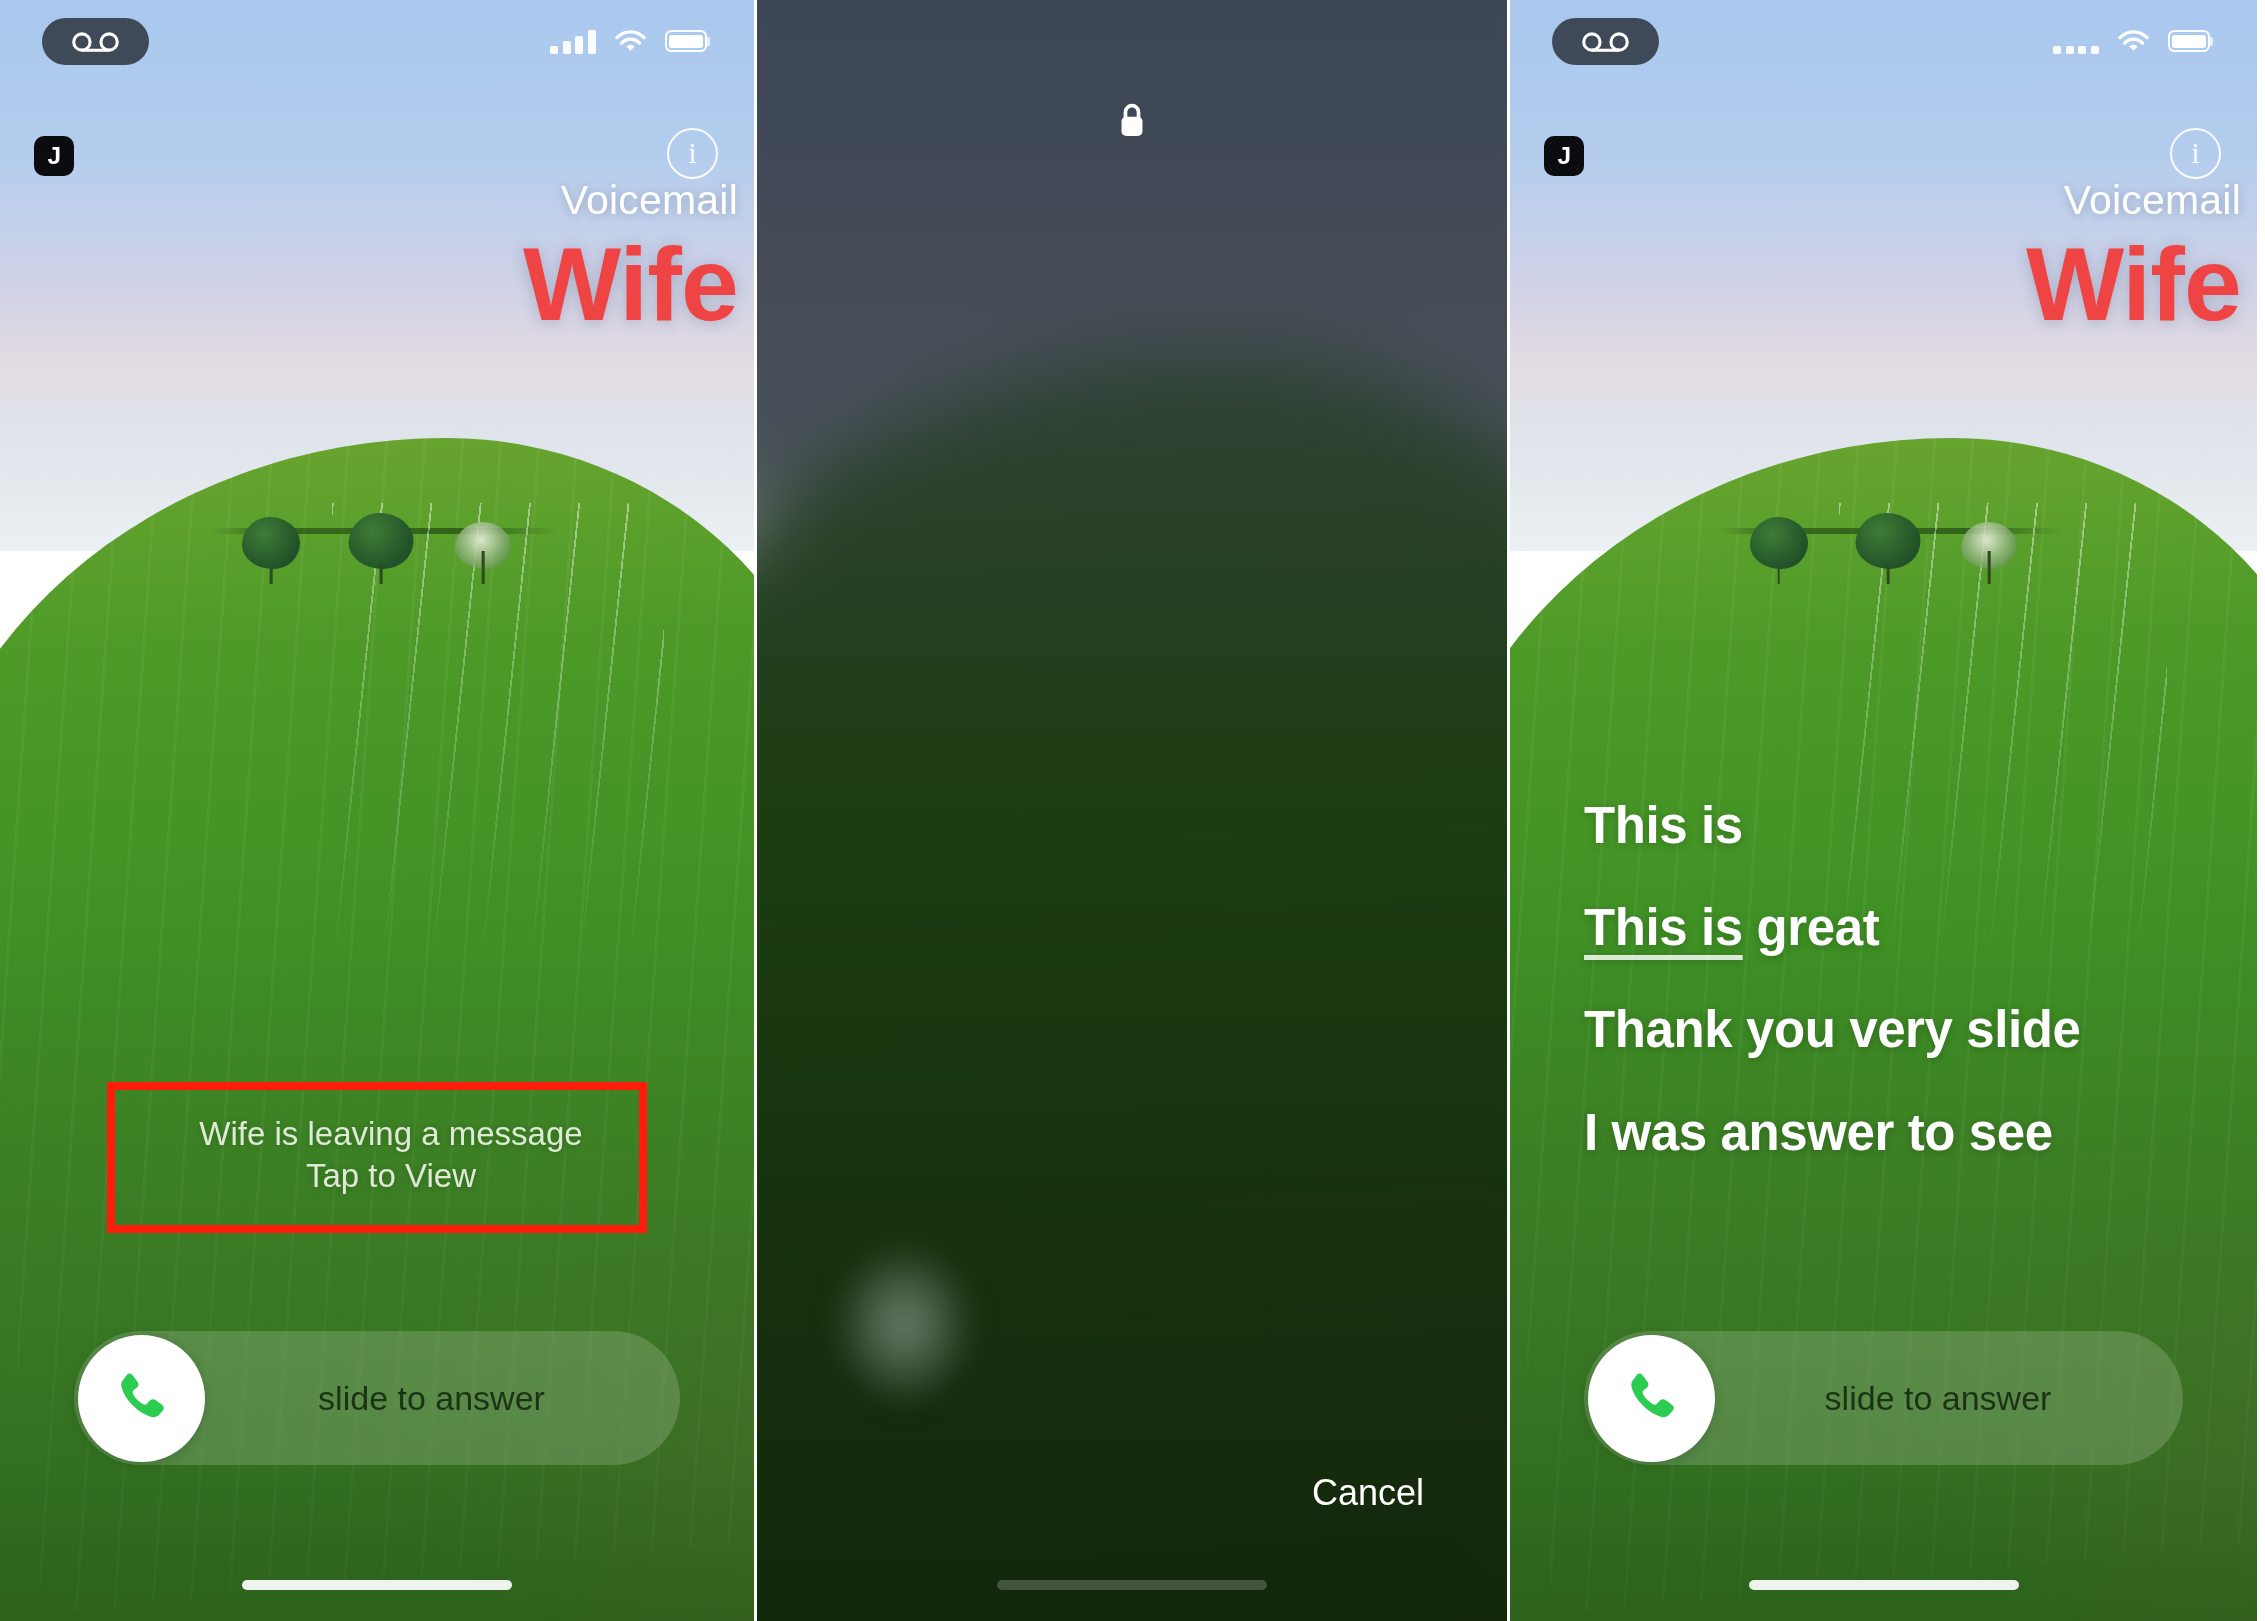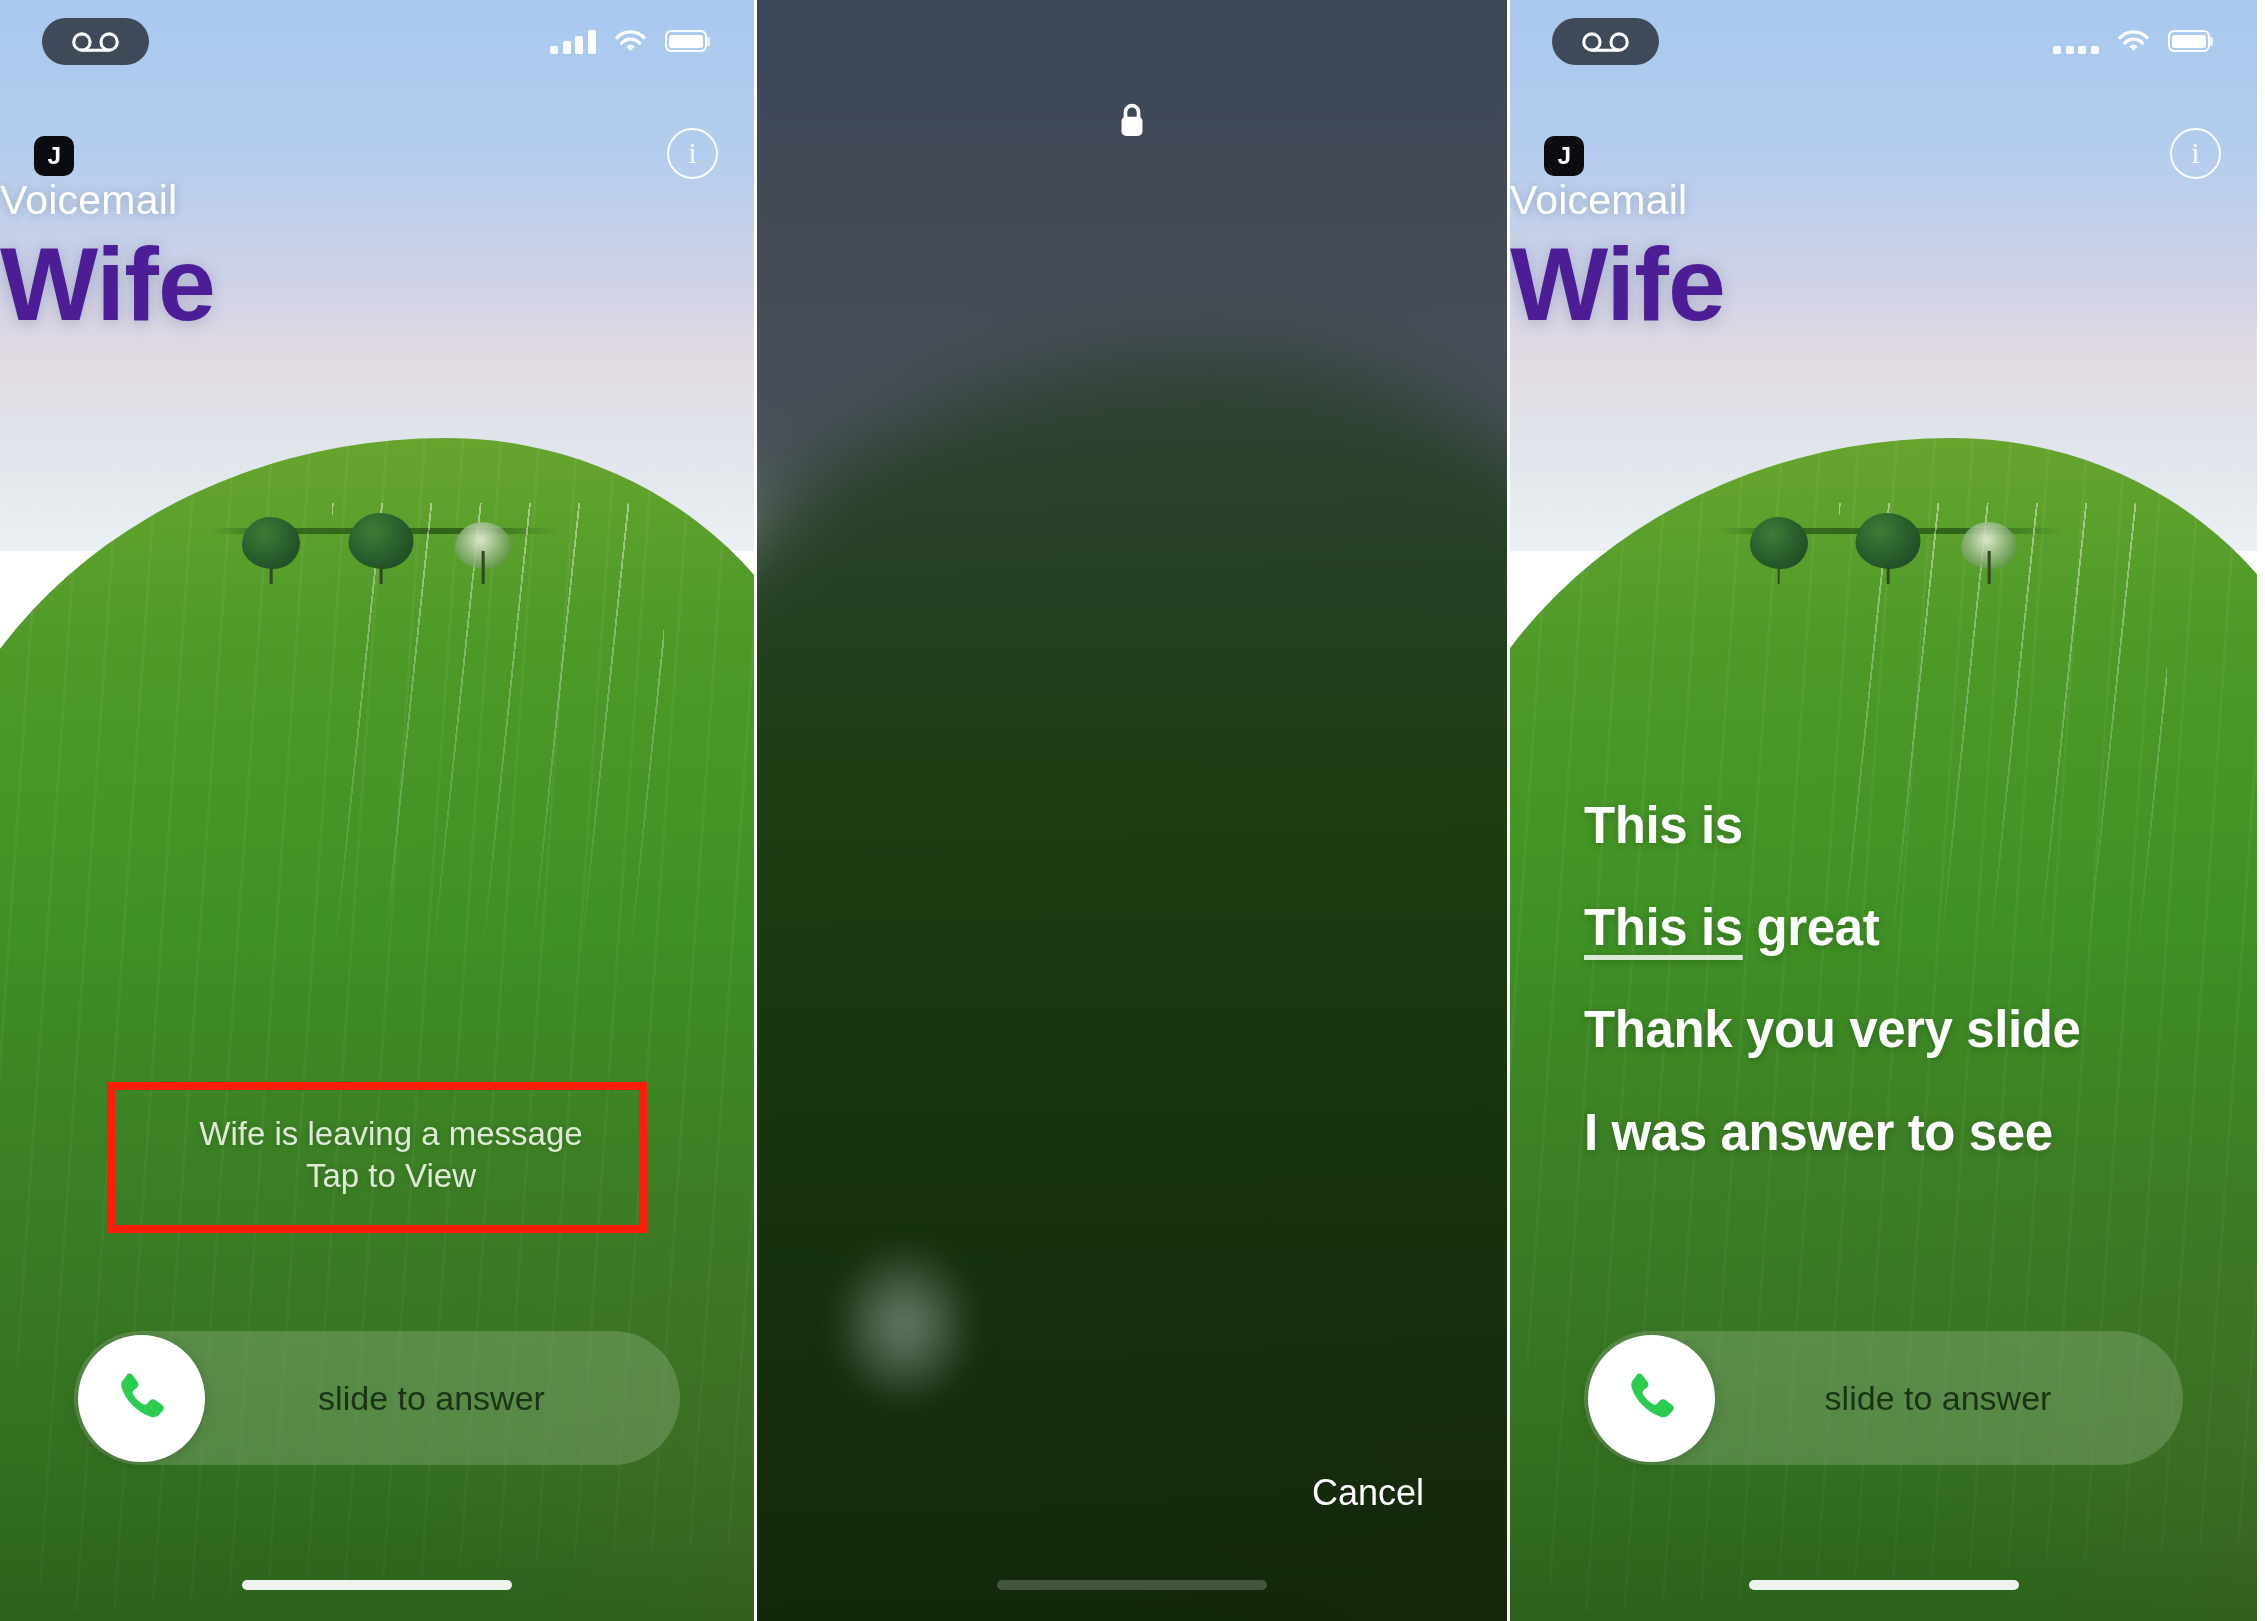--- a/index.html
+++ b/index.html
@@ -128,27 +128,27 @@
   .info-btn {
     position:absolute; top:128px; right:36px;
     width:51px; height:51px; border-radius:50%;
     border:2.7px solid rgba(255,255,255,.92);
     display:flex; align-items:center; justify-content:center;
     color:#fff; font-size:29px; font-family:"Liberation Serif", serif;
     z-index:6; line-height:1;
   }
 
   
-  .call-header { position:absolute; top:177px; left:0; right:16px; text-align:left; z-index:5; }
+  .call-header { position:absolute; top:177px; left:0; right:16px; text-align:right; z-index:5; }
   .call-sub {
     font-size:41px; color:#ffffff; font-weight:400; letter-spacing:0.2px;
     text-shadow:0 0.9px 9px rgba(40,60,90,.28);
   }
   .call-name {
-    font-size:104px; color:#4c1d95; font-weight:700; letter-spacing:-0.9px;
+    font-size:104px; color:#ef4444; font-weight:700; letter-spacing:-0.9px;
     margin-top:3.6px; line-height:1.08;
     text-shadow:0 1.8px 14.5px rgba(40,60,90,.25);
   }
 
   
   .notif-wrap { position:absolute; left:107px; right:107px; top:1082px; z-index:5; }
   .notif-box {
     text-align:center; padding:31px 9px 36px;
     color:rgba(233,243,226,.93);
   }

